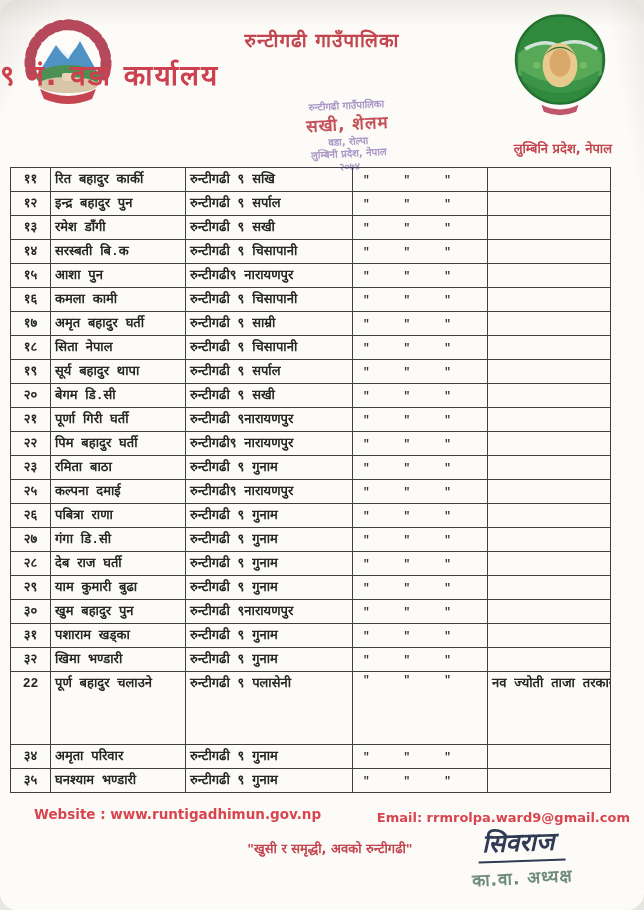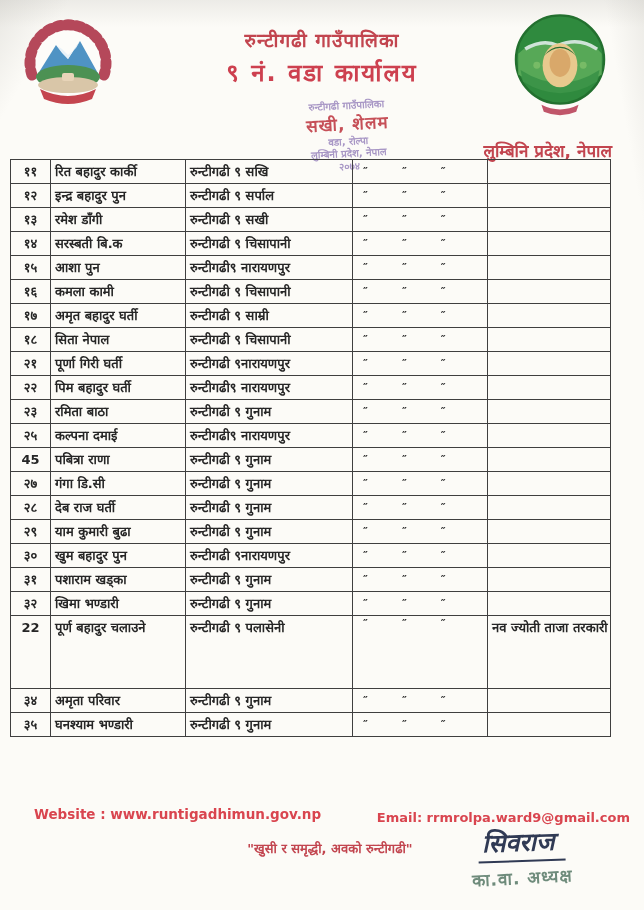--- a/index.html
+++ b/index.html
@@ -9,46 +9,47 @@
     background:#e8e6e1;
     position:relative;overflow:hidden;
   }
   .page{
     position:absolute;inset:0;
     background:
       linear-gradient(120deg, rgba(180,178,172,.28) 0%, rgba(180,178,172,0) 6%),
       linear-gradient(-100deg, rgba(180,178,172,.22) 0%, rgba(180,178,172,0) 5%),
       linear-gradient(180deg, rgba(190,188,182,.25) 0%, rgba(190,188,182,0) 3%),
       #fcfbf7;
+    border-radius: 17px;
   }
   
   .emblem-left{position:absolute;left:18px;top:14px;width:100px;height:102px;}
   .emblem-right{position:absolute;left:502px;top:4px;width:116px;height:118px;}
   .title-muni{
     position:absolute;left:0;right:0;top:27px;text-align:center;
     font-size:19px;font-weight:600;color:#c2454f;letter-spacing:1px;
   }
   .title-office{
-    position:absolute;left:0;right:0;top:55px;text-align:center;
-    font-size:24px;font-weight:700;color:#cd404f;letter-spacing:2px;
+    position:absolute;left:0;right:0;top:55px;
+    font-size:28px;font-weight:700;color:#cd404f;letter-spacing:2px;
   }
   .stamp{
     position:absolute;left:248px;top:100px;width:200px;text-align:center;
     transform:rotate(-3deg);line-height:1.25;
   }
   .stamp .s-faint{color:#9a86bd;opacity:.85;font-size:10px;font-weight:600;}
   .stamp .s-red{color:#c65058;font-size:17px;font-weight:700;letter-spacing:1px;margin:1px 0;}
   .province{
     position:absolute;right:32px;top:139px;
-    font-size:17px;font-weight:600;color:#c2454f;
+    font-size:13px;font-weight:600;color:#c2454f;
   }
   
   table.roster{
-    position:absolute;left:10px;top:159px;width:600px;
-    border-collapse:collapse;table-layout:fixed;
+    position:absolute;left:10px;top:167px;width:600px;
+    border-collapse:collapse;table-layout:fixed;font-family:Liberation Mono, monospace;
   }
   table.roster td{
     border:1px solid #3f3f3f;
     color:#262626;font-weight:600;
     font-size:13px;line-height:17px;
     padding:1px 4px;height:21px;
     overflow:hidden;white-space:nowrap;
     vertical-align:middle;
   }
   table.roster tr.tall td{height:68px;vertical-align:top;padding-top:3px;}
@@ -227,20 +228,46 @@
       <td class="c-ditto">
         <span class="dittos">
           <span class="ditto">″</span>
           <span class="ditto">″</span>
           <span class="ditto">″</span>
         </span>
       </td>
       <td class="c-remark"></td>
     </tr>
         <tr>
+      <td class="c-sn">१९</td>
+      <td class="c-name">सूर्य बहादुर थापा</td>
+      <td class="c-addr">रुन्टीगढी ९ सर्पाल</td>
+      <td class="c-ditto">
+        <span class="dittos">
+          <span class="ditto">″</span>
+          <span class="ditto">″</span>
+          <span class="ditto">″</span>
+        </span>
+      </td>
+      <td class="c-remark"></td>
+    </tr>
+        <tr>
+      <td class="c-sn">२०</td>
+      <td class="c-name">बेगम डि.सी</td>
+      <td class="c-addr">रुन्टीगढी ९ सखी</td>
+      <td class="c-ditto">
+        <span class="dittos">
+          <span class="ditto">″</span>
+          <span class="ditto">″</span>
+          <span class="ditto">″</span>
+        </span>
+      </td>
+      <td class="c-remark"></td>
+    </tr>
+        <tr>
       <td class="c-sn">२१</td>
       <td class="c-name">पूर्णा गिरी घर्ती</td>
       <td class="c-addr">रुन्टीगढी ९नारायणपुर</td>
       <td class="c-ditto">
         <span class="dittos">
           <span class="ditto">″</span>
           <span class="ditto">″</span>
           <span class="ditto">″</span>
         </span>
       </td>
@@ -279,21 +306,21 @@
       <td class="c-ditto">
         <span class="dittos">
           <span class="ditto">″</span>
           <span class="ditto">″</span>
           <span class="ditto">″</span>
         </span>
       </td>
       <td class="c-remark"></td>
     </tr>
         <tr>
-      <td class="c-sn">45</td>
+      <td class="c-sn">२६</td>
       <td class="c-name">पबित्रा राणा</td>
       <td class="c-addr">रुन्टीगढी ९ गुनाम</td>
       <td class="c-ditto">
         <span class="dittos">
           <span class="ditto">″</span>
           <span class="ditto">″</span>
           <span class="ditto">″</span>
         </span>
       </td>
       <td class="c-remark"></td>

